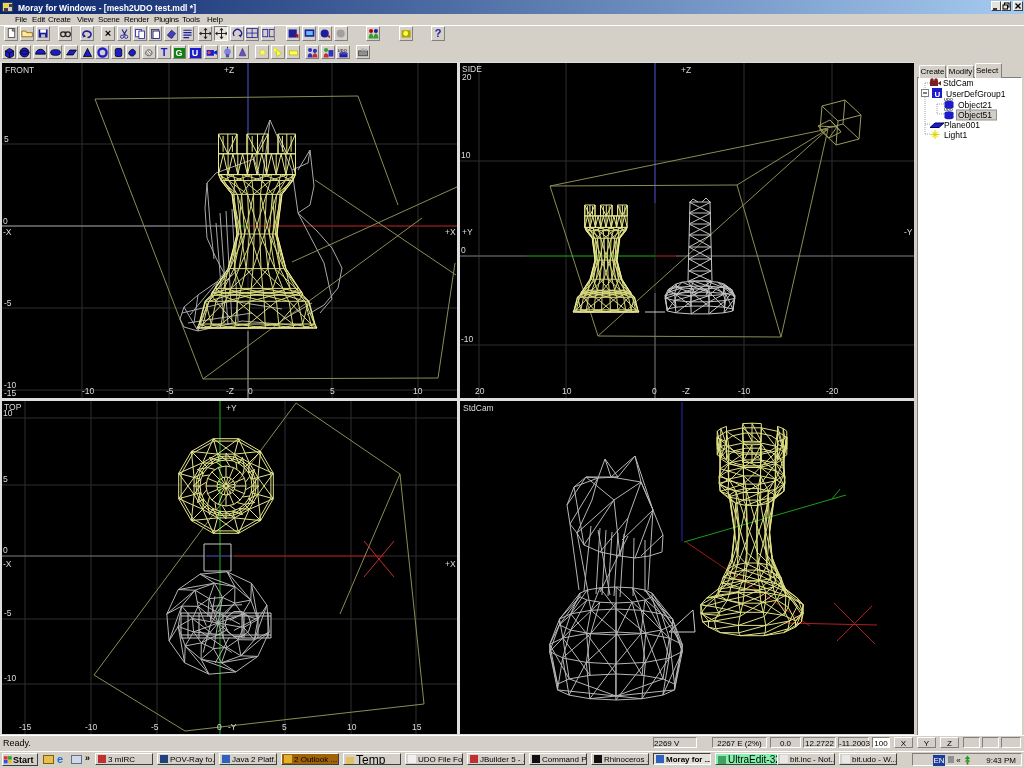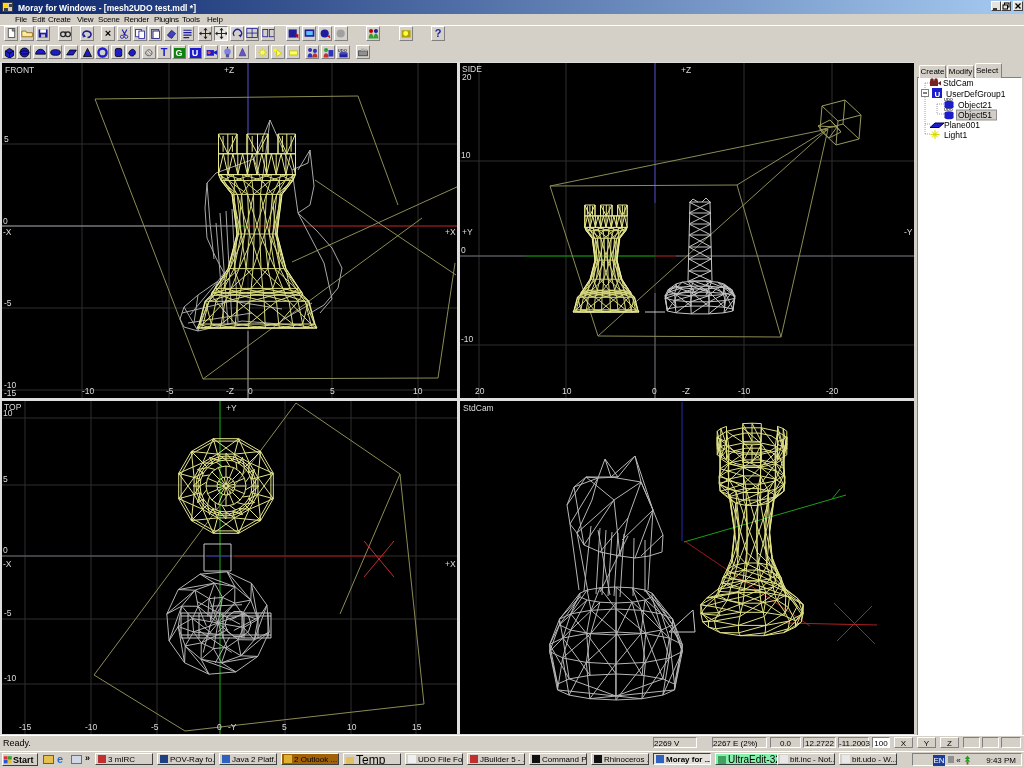--- a/index.html
+++ b/index.html
@@ -351,21 +351,21 @@
     <text x="40" y="40.0" font-size="8.5" fill="#000">Object51</text>
     <path d="M12 49.5l5-4.5h9l-5 4.5z" fill="#1c1ccc" stroke="#000060"></path>
     <text x="26" y="50" font-size="8.5" fill="#000">Plane001</text>
     <circle cx="17" cy="56.5" r="2.2" fill="#ffff50"></circle>
     <path d="M17 52v9M12.5 56.5h9M14 53.5l6 6M20 53.5l-6 6" stroke="#d8d800"></path>
     <text x="26" y="60" font-size="8.5" fill="#000">Light1</text>
   </svg>
 <div style="position:absolute;left:0;top:735px;width:1024px;height:15px;background:#d4d0c8;border-top:1px solid #fff;font-size:9px;color:#000"></div>
 <span style="position:absolute;left:3px;top:738px;font-size:9px">Ready.</span>
 <span style="position:absolute;left:653px;top:737px;width:44px;height:11px;border:1px solid;border-color:#808080 #fff #fff #808080;font-size:8px;line-height:11px">2269 V (0%)</span>
-<span style="position:absolute;left:712px;top:737px;width:55px;height:11px;border:1px solid;border-color:#808080 #fff #fff #808080;font-size:8px;text-align:left;line-height:11px">2267 E (2%)</span>
+<span style="position:absolute;left:712px;top:737px;width:55px;height:11px;border:1px solid;border-color:#808080 #fff #fff #808080;font-size:8px;text-align:center;line-height:11px">2267 E (2%)</span>
 <span style="position:absolute;left:770px;top:737px;width:31px;height:11px;border:1px solid;border-color:#808080 #fff #fff #808080;font-size:8px;text-align:center;line-height:11px">0.0</span>
 <span style="position:absolute;left:803px;top:737px;width:33px;height:11px;border:1px solid;border-color:#808080 #fff #fff #808080;font-size:8px;text-align:center;line-height:11px">12.2722</span>
 <span style="position:absolute;left:838px;top:737px;width:31px;height:11px;border:1px solid;border-color:#808080 #fff #fff #808080;font-size:8px;text-align:center;line-height:11px">-11.2003</span>
 <span style="position:absolute;left:872px;top:737px;width:18px;height:11px;background:#fff;border:1px solid;border-color:#808080 #fff #fff #808080;font-size:8px;text-align:center;line-height:11px">100</span>
 <span style="position:absolute;left:894px;top:737px;width:19px;height:11px;border:1px solid;border-color:#fff #808080 #808080 #fff;font-size:8px;text-align:center;line-height:11px">X</span>
 <span style="position:absolute;left:917px;top:737px;width:19px;height:11px;border:1px solid;border-color:#fff #808080 #808080 #fff;font-size:8px;text-align:center;line-height:11px">Y</span>
 <span style="position:absolute;left:940px;top:737px;width:19px;height:11px;border:1px solid;border-color:#fff #808080 #808080 #fff;font-size:8px;text-align:center;line-height:11px">Z</span>
 <span style="position:absolute;left:963px;top:737px;width:17px;height:11px;border:1px solid;border-color:#808080 #fff #fff #808080"></span>
 <span style="position:absolute;left:982px;top:737px;width:17px;height:11px;border:1px solid;border-color:#808080 #fff #fff #808080"></span>
 <span style="position:absolute;left:1001px;top:737px;width:20px;height:11px;border:1px solid;border-color:#808080 #fff #fff #808080"></span>

